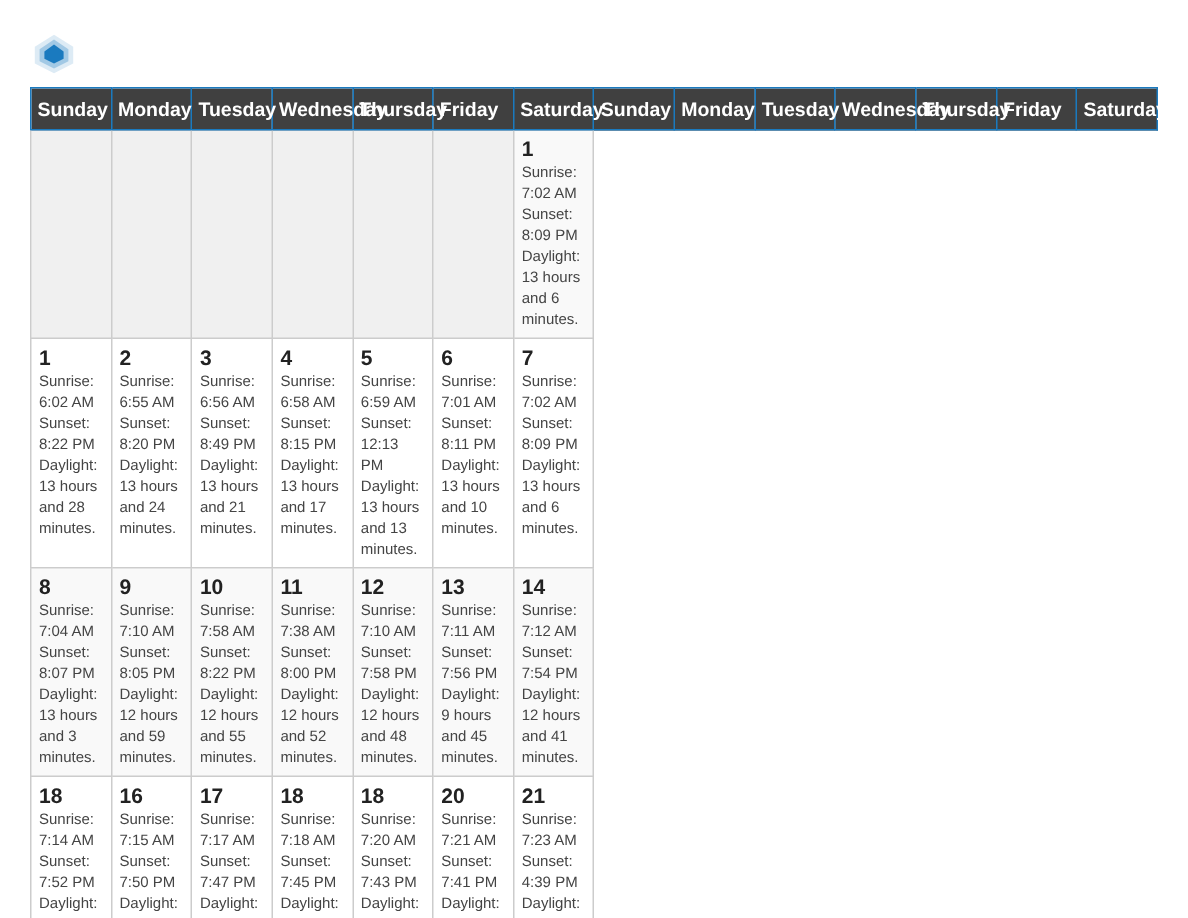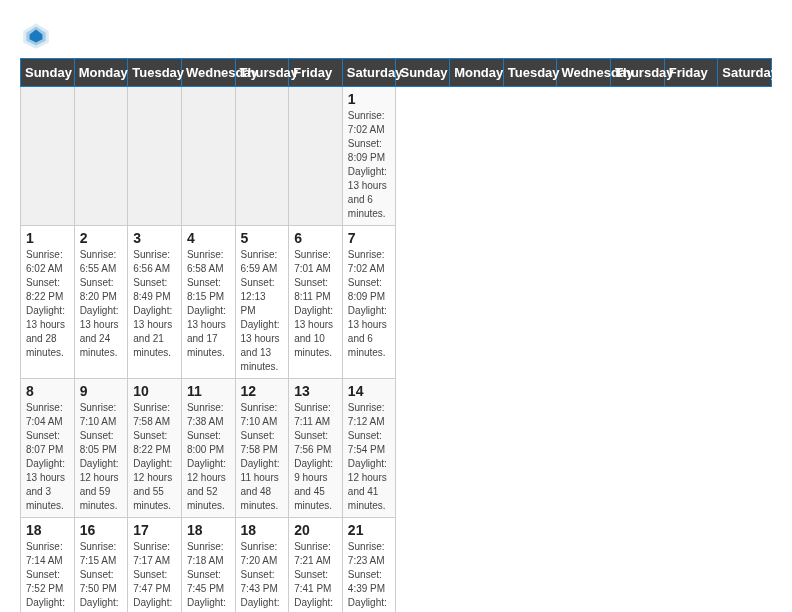--- a/index.html
+++ b/index.html
@@ -232,21 +232,21 @@
             <div>Sunrise: 7:38 AM</div>
             <div>Sunset: 8:00 PM</div>
             <div>Daylight: 12 hours and 52 minutes.</div>
           </div>
         </td>
         <td>
           <span class="day-num">12</span>
           <div class="cell-content">
             <div>Sunrise: 7:10 AM</div>
             <div>Sunset: 7:58 PM</div>
-            <div>Daylight: 11 hours and 48 minutes.</div>
+            <div>Daylight: 12 hours and 48 minutes.</div>
           </div>
         </td>
         <td>
           <span class="day-num">13</span>
           <div class="cell-content">
             <div>Sunrise: 7:11 AM</div>
             <div>Sunset: 7:56 PM</div>
             <div>Daylight: 9 hours and 45 minutes.</div>
           </div>
         </td>

